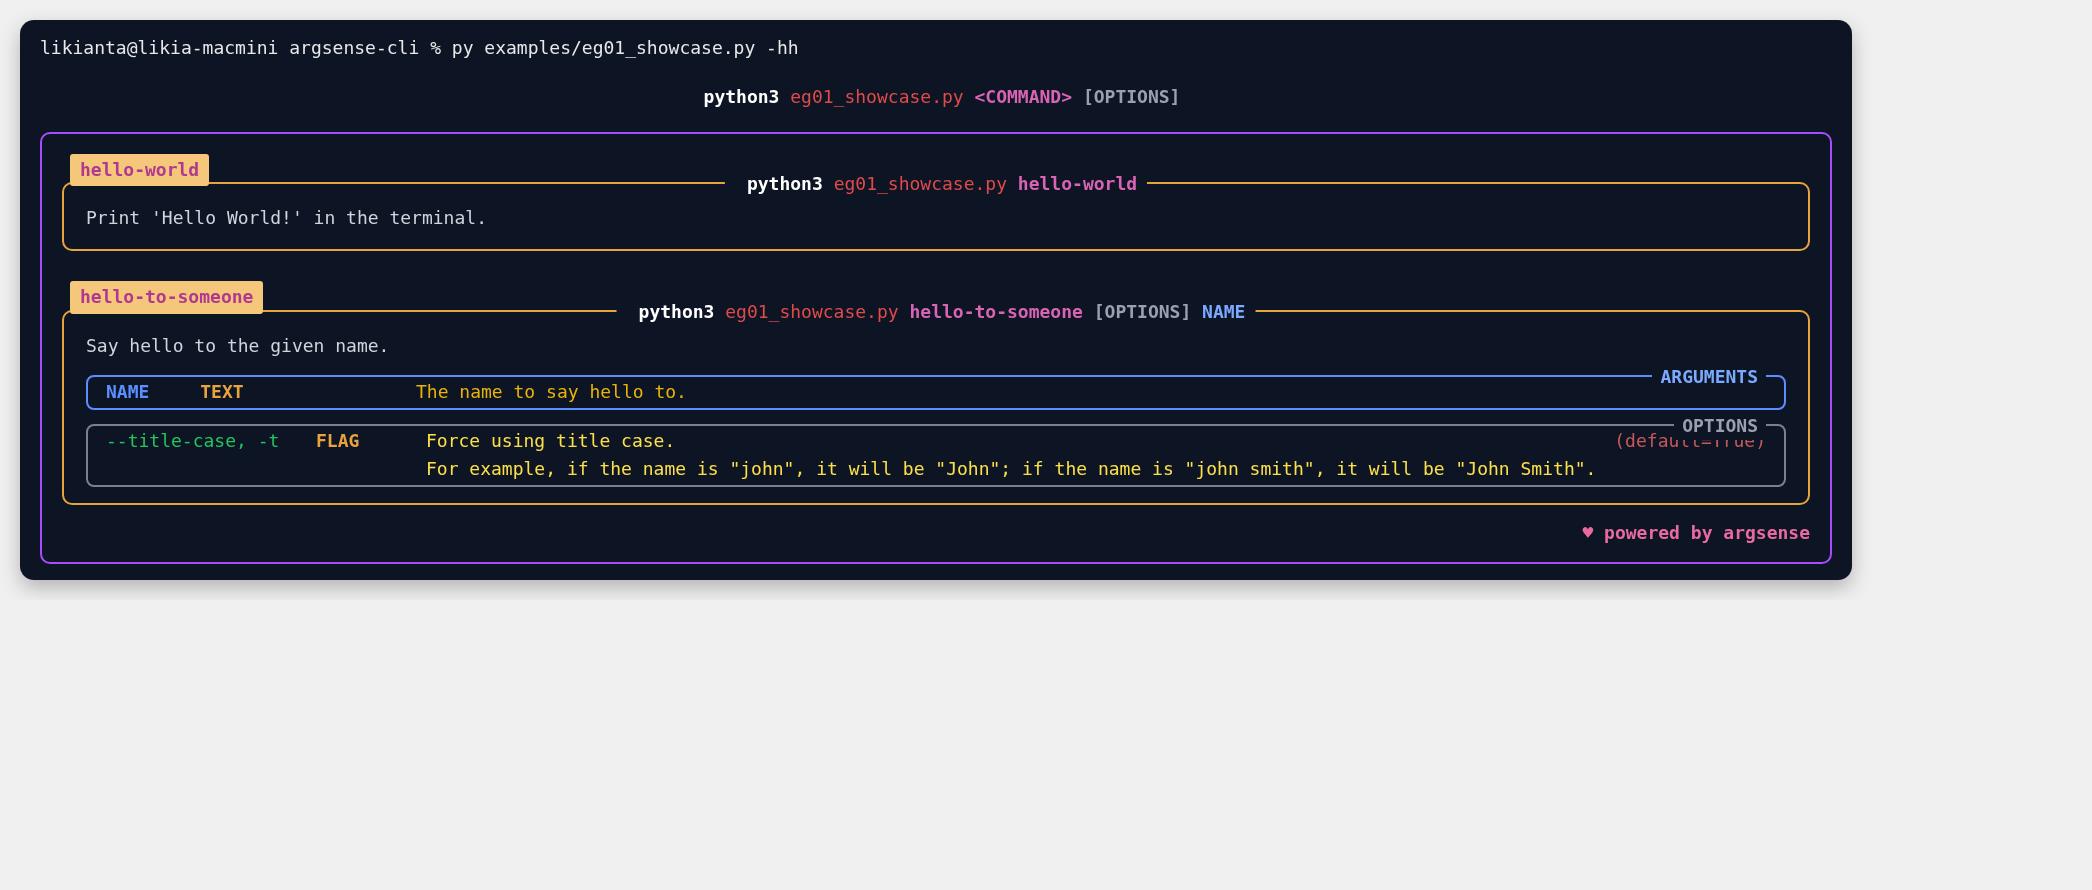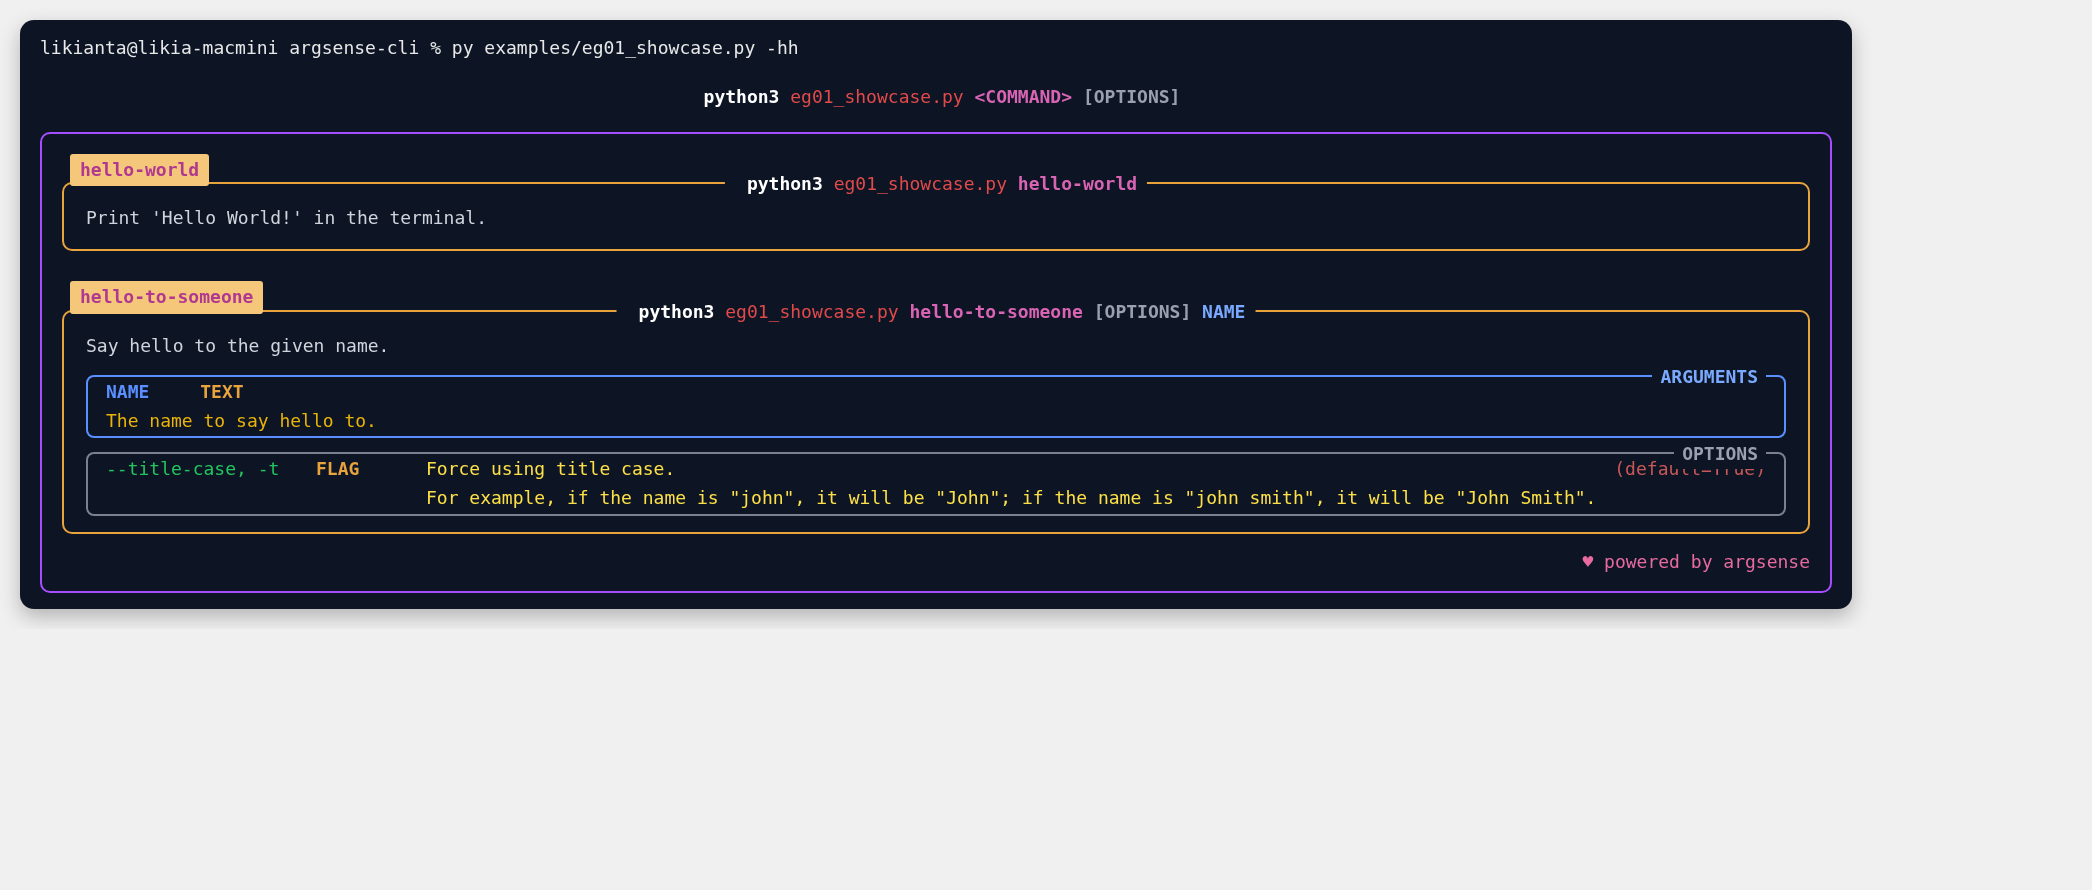--- a/index.html
+++ b/index.html
@@ -109,39 +109,38 @@
       background: #0d1525;
       padding: 0 8px;
       font-weight: bold;
     }
     .inner-label.blue { color: #7aa9ff; }
     .inner-label.gray { color: #9aa0b0; }
     
     .arg-row {
       display: flex;
       gap: 0;
-      flex-direction: column;
     }
     .col1 { width: 200px; flex-shrink: 0; }
     .col2 { width: 110px; flex-shrink: 0; }
     .col3 { flex: 1; color: #eab308; }
     .col1b { color: #5a8fff; font-weight: bold; padding-right: 40px; display: inline-block; }
     
     .opt-row {
       display: flex;
     }
     .opt-name { width: 210px; flex-shrink: 0; color: #22c55e; }
     .opt-type { width: 110px; flex-shrink: 0; }
     .opt-desc { flex: 1; color: #fde047; padding-right: 16px; }
     .opt-default { flex-shrink: 0; }
     
     .footer {
       text-align: right;
       color: #e86aa0;
-      font-weight: normal;
+      font-weight: bold;
       padding-top: 14px;
     }
     .heart { color: #e86aa0; }
   </style>
 </head>
 <body>
 
 <div class="terminal">
 
   <div class="prompt-line">likianta@likia-macmini argsense-cli % py examples/eg01_showcase.py -hh</div>

